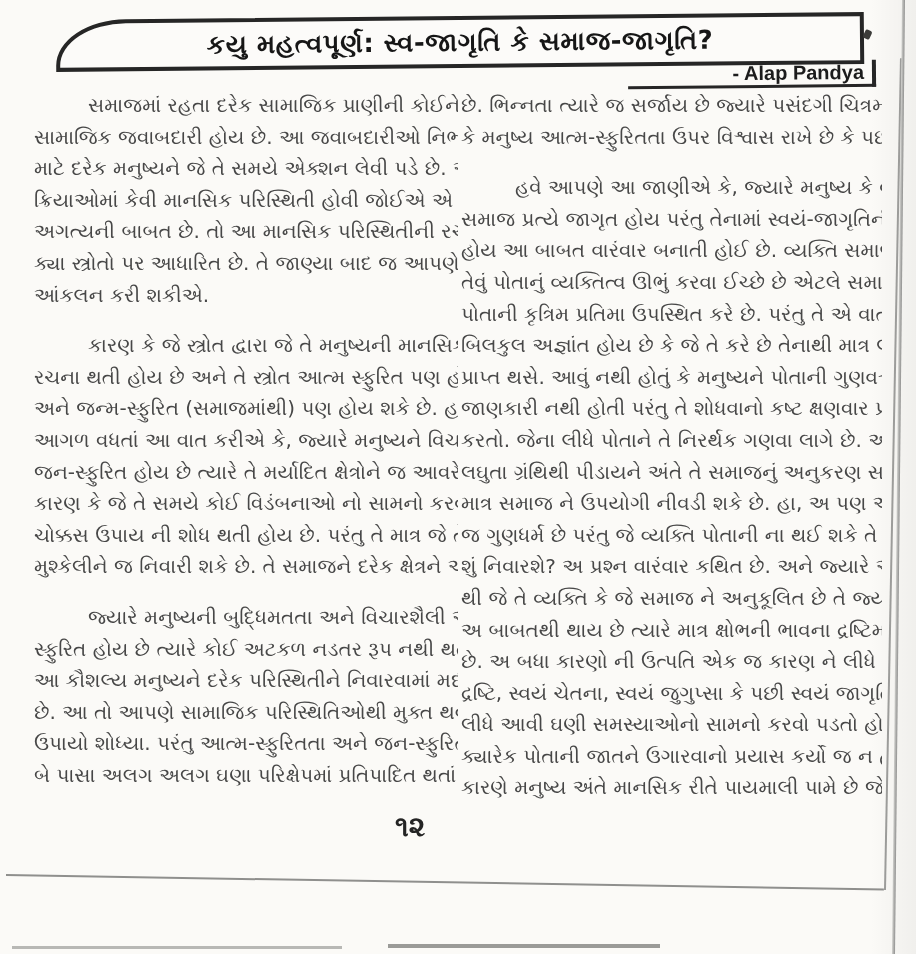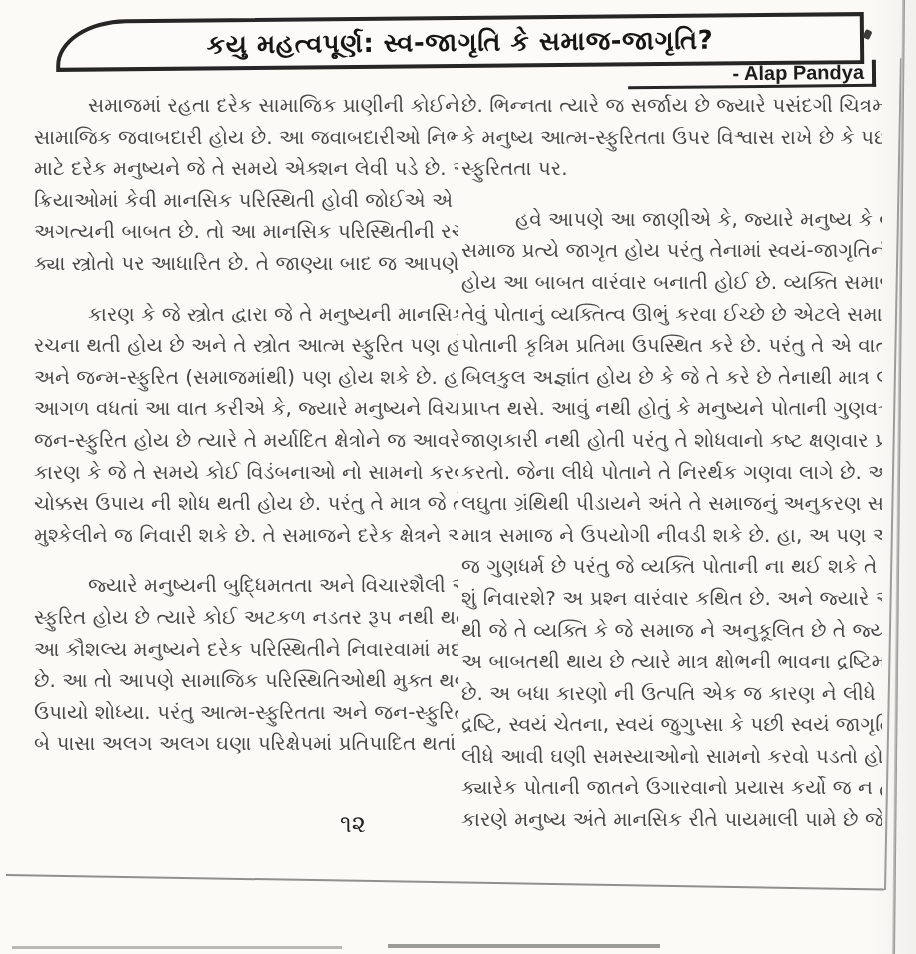--- a/index.html
+++ b/index.html
@@ -42,21 +42,21 @@
   .line{
     font-size:20px;line-height:31.6px;color:#474747;
     text-align:justify;text-align-last:justify;
     white-space:nowrap;overflow:hidden;
   }
   .line.last{text-align-last:left;}
   .line.indent{padding-left:54px;}
   
   .page-number{
     position:absolute;left:340px;top:810px;width:140px;
-    text-align:left;font-size:24px;font-weight:normal;color:#242424;
+    text-align:center;font-size:28px;font-weight:bold;color:#242424;
   }
   
   .bottom-frame{
     position:absolute;left:6px;top:874px;width:878px;height:2px;
     background:#8f8f8d;transform:rotate(0.95deg);transform-origin:left center;
   }
   .frame-right{
     position:absolute;left:884px;top:58px;width:2px;height:832px;
     background:#9c9c9a;transform:rotate(1.1deg);transform-origin:bottom center;
   }
@@ -90,20 +90,21 @@
 </div>
 
 <div class="col col-left">
     <div class="para">
       <div class="line indent">સમાજમાં રહતા દરેક સામાજિક પ્રાણીની કોઈને કોઈ</div>
       <div class="line">સામાજિક જવાબદારી હોય છે. આ જવાબદારીઓ નિભાવવા</div>
       <div class="line">માટે દરેક મનુષ્યને જે તે સમયે એક્શન લેવી પડે છે. આ</div>
       <div class="line">ક્રિયાઓમાં કેવી માનસિક પરિસ્થિતી હોવી જોઈએ એ અતિ</div>
       <div class="line">અગત્યની બાબત છે. તો આ માનસિક પરિસ્થિતીની રચના ક્યા</div>
       <div class="line">ક્યા સ્ત્રોતો પર આધારિત છે. તે જાણ્યા બાદ જ આપણે મનુષ્યનું</div>
+      <div class="line last">આંકલન કરી શકીએ.</div>
     </div>
     <div class="para">
       <div class="line indent">કારણ કે જે સ્ત્રોત દ્વારા જે તે મનુષ્યની માનસિકતાની</div>
       <div class="line">રચના થતી હોય છે અને તે સ્ત્રોત આત્મ સ્ફુરિત પણ હોય શકે છે</div>
       <div class="line">અને જન્મ-સ્ફુરિત (સમાજમાંથી) પણ હોય શકે છે. હવે આપણે</div>
       <div class="line">આગળ વધતાં આ વાત કરીએ કે, જ્યારે મનુષ્યને વિચારશૈલી</div>
       <div class="line">જન-સ્ફુરિત હોય છે ત્યારે તે મર્યાદિત ક્ષેત્રોને જ આવરે છે.</div>
       <div class="line">કારણ કે જે તે સમયે કોઈ વિડંબનાઓ નો સામનો કરવા કોઈ</div>
       <div class="line">ચોક્કસ ઉપાય ની શોધ થતી હોય છે. પરંતુ તે માત્ર જે તે ચોક્કસ</div>
       <div class="line">મુશ્કેલીને જ નિવારી શકે છે. તે સમાજને દરેક ક્ષેત્રને અનુલક્ષિત</div>
@@ -114,21 +115,20 @@
       <div class="line">આ કૌશલ્ય મનુષ્યને દરેક પરિસ્થિતીને નિવારવામાં મદદરૂપ થાય</div>
       <div class="line">છે. આ તો આપણે સામાજિક પરિસ્થિતિઓથી મુક્ત થવાના</div>
       <div class="line">ઉપાયો શોધ્યા. પરંતુ આત્મ-સ્ફુરિતતા અને જન-સ્ફુરિતતા આ</div>
       <div class="line last">બે પાસા અલગ અલગ ઘણા પરિક્ષેપમાં પ્રતિપાદિત થતાં હોય</div>
     </div>
   </div>
 <div class="col col-right">
     <div class="para">
       <div class="line">છે. ભિન્નતા ત્યારે જ સર્જાય છે જ્યારે પસંદગી ચિત્રમાં આવે છે</div>
       <div class="line">કે મનુષ્ય આત્મ-સ્ફુરિતતા ઉપર વિશ્વાસ રાખે છે કે પછી જન-</div>
-      <div class="line last">સ્ફુરિતતા પર.</div>
     </div>
     <div class="para">
       <div class="line indent">હવે આપણે આ જાણીએ કે, જ્યારે મનુષ્ય કે વ્યક્તિ</div>
       <div class="line">સમાજ પ્રત્યે જાગૃત હોય પરંતુ તેનામાં સ્વયં-જાગૃતિની ક્ષતિ</div>
       <div class="line">હોય આ બાબત વારંવાર બનાતી હોઈ છે. વ્યક્તિ સમાજને ગમે</div>
       <div class="line">તેવું પોતાનું વ્યક્તિત્વ ઊભું કરવા ઈચ્છે છે એટલે સમાજ સામે</div>
       <div class="line">પોતાની કૃત્રિમ પ્રતિમા ઉપસ્થિત કરે છે. પરંતુ તે એ વાતથી</div>
       <div class="line">બિલકુલ અજ્ઞાંત હોય છે કે જે તે કરે છે તેનાથી માત્ર લૌકિકતા</div>
       <div class="line">પ્રાપ્ત થસે. આવું નથી હોતું કે મનુષ્યને પોતાની ગુણવત્તા ની</div>
       <div class="line">જાણકારી નથી હોતી પરંતુ તે શોધવાનો કષ્ટ ક્ષણવાર પ્રયત્ન નથી</div>

